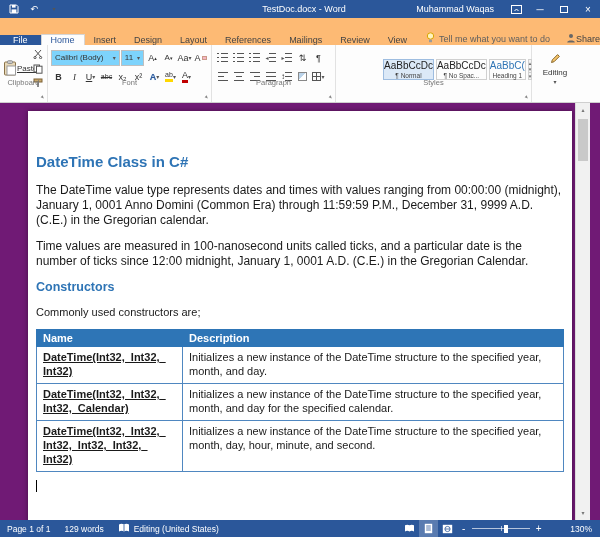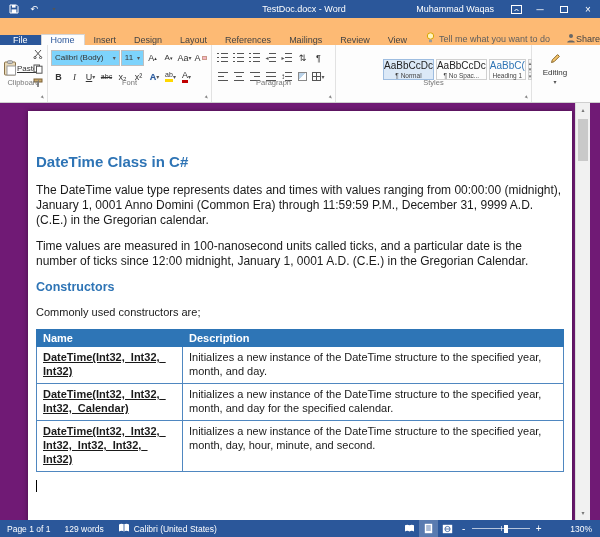--- a/index.html
+++ b/index.html
@@ -437,21 +437,21 @@
   <div class="statusbar">
     <span class="sb-item">Page 1 of 1</span>
     <span class="sb-item">129 words</span>
     <span class="sb-item">
       <span>
         <svg width="12" height="10" viewBox="0 0 12 10">
             <path d="M1 1.6C2.6.6 4.4.6 6 1.6c1.6-1 3.4-1 5 0v6.8c-1.6-1-3.4-1-5 0-1.6-1-3.4-1-5 0z" fill="#fff"></path>
             <line x1="6" y1="1.6" x2="6" y2="8.4" stroke="#2b579a" stroke-width="0.8"></line>
           </svg>
       </span>
-      <span>Calibri (United States)</span>
+      <span>Editing (United States)</span>
     </span>
     <div class="sb-right">
       <span class="viewbtn">
         <svg width="11" height="9" viewBox="0 0 11 9">
             <path d="M1 1.3C2.4.4 4 .4 5.5 1.3 7 .4 8.6.4 10 1.3v6.2c-1.4-.9-3-.9-4.5 0-1.5-.9-3.1-.9-4.5 0z" fill="#fff"></path>
           </svg>
       </span>
       <span class="viewbtn pressed">
         <svg width="9" height="11" viewBox="0 0 9 11">
             <rect x="0.8" y="0.8" width="7.4" height="9.4" fill="#fff"></rect>

